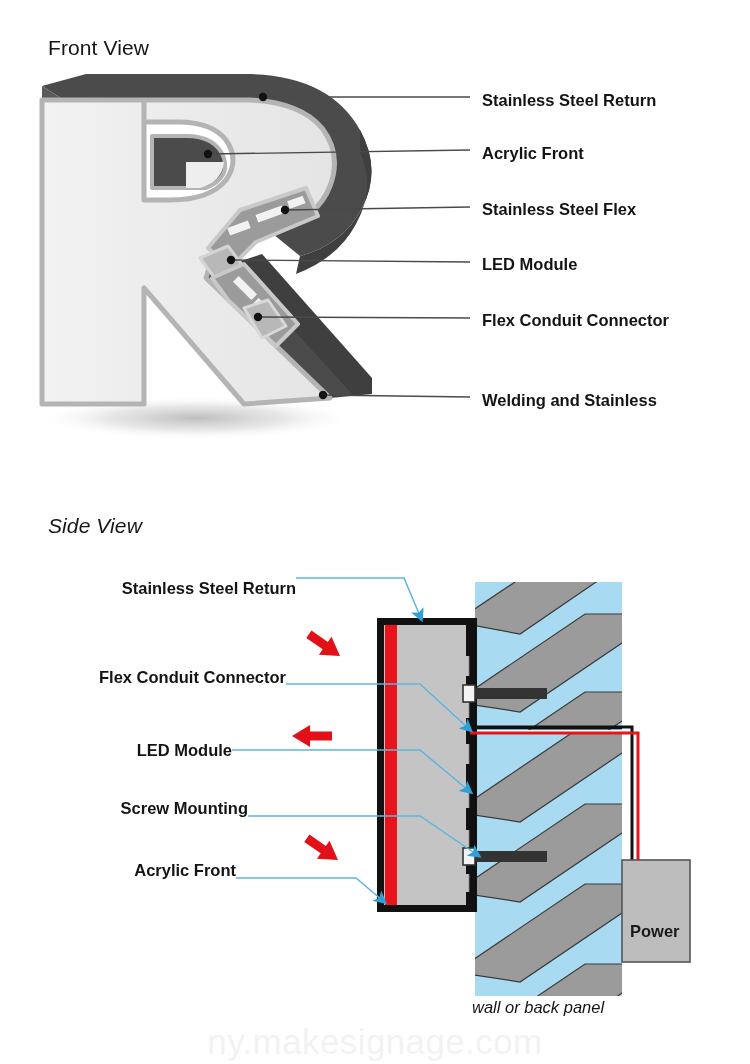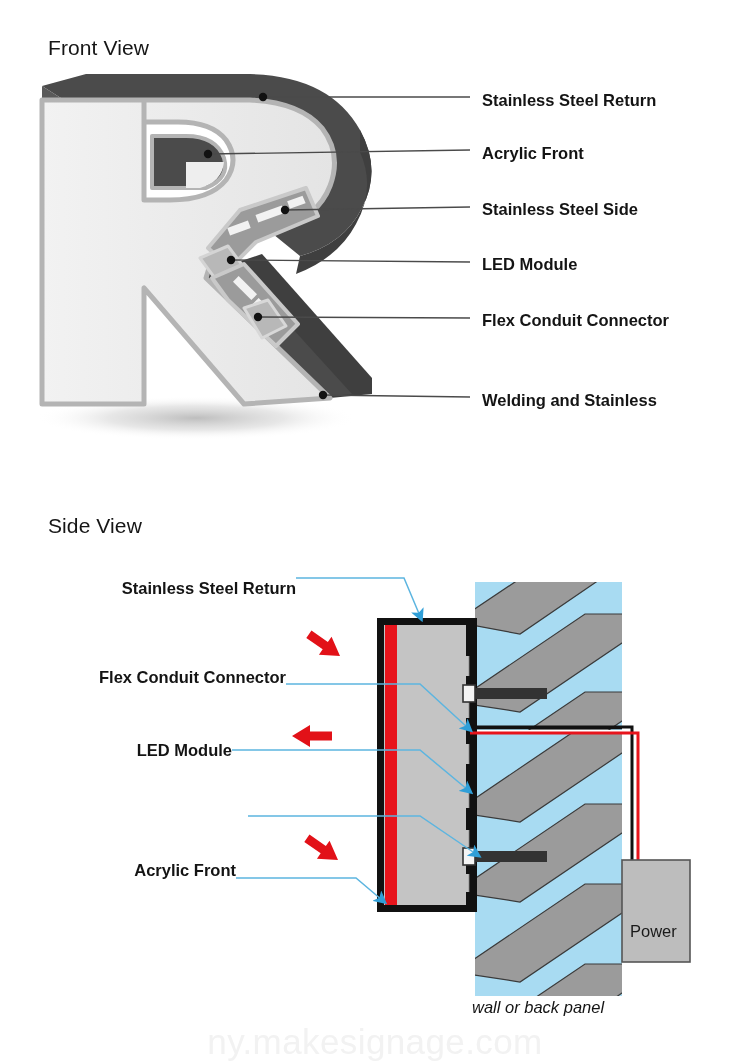--- a/index.html
+++ b/index.html
@@ -30,21 +30,21 @@
   }
   .view-title {
     position: absolute;
     font-size: 21px;
     font-weight: 400;
     letter-spacing: 0.1px;
     color: #161616;
     white-space: nowrap;
   }
   #front-view-title { left: 48px; top: 24px; }
-  #side-view-title  { left: 48px; top: 502px; }
+  #side-view-title  { left: 48px; top: 502px; font-style: italic; }
 
   .callout-label {
     position: absolute;
     font-size: 16.5px;
     font-weight: 700;
     color: #141414;
     white-space: nowrap;
     line-height: 1;
   }
   .front-label { left: 482px; }
@@ -59,20 +59,21 @@
     white-space: nowrap;
     font-style: italic;
   }
   .power-caption {
     position: absolute;
     left: 630px;
     top: 910px;
     font-size: 16.5px;
     color: #1a1a1a;
     white-space: nowrap;
+    font-weight: bold;
   }
   #watermark {
     position: absolute;
     left: 0;
     top: 1010px;
     width: 750px;
     text-align: center;
     font-size: 35px;
     font-weight: 400;
     color: #f2f2f2;
@@ -159,21 +160,21 @@
       <circle cx="208" cy="142" r="4.2"></circle>
       <circle cx="285" cy="198" r="4.2"></circle>
       <circle cx="231" cy="248" r="4.2"></circle>
       <circle cx="258" cy="305" r="4.2"></circle>
       <circle cx="323" cy="383" r="4.2"></circle>
     </g>
   </svg>
 
   <div class="callout-label front-label" style="top:80px">Stainless Steel Return</div>
   <div class="callout-label front-label" style="top:133px">Acrylic Front</div>
-  <div class="callout-label front-label" style="top:189px">Stainless Steel Side</div>
+  <div class="callout-label front-label" style="top:189px">Stainless Steel Flex</div>
   <div class="callout-label front-label" style="top:244px">LED Module</div>
   <div class="callout-label front-label" style="top:300px">Flex Conduit Connector</div>
   <div class="callout-label front-label" style="top:380px">Welding and Stainless</div>
 
   <div class="view-title" id="side-view-title">Side View</div>
 
   <svg class="svg-layer" viewBox="0 0 750 1064">
     <defs>
       <clipPath id="wallClipUpper">
         <rect x="475" y="570" width="147" height="148"></rect>
@@ -262,20 +263,21 @@
       </g>
       <g transform="translate(338,848) rotate(-145)">
         <path d="M 0,0 L 18,-11 L 18,-4.5 L 38,-4.5 L 38,4.5 L 18,4.5 L 18,11 Z"></path>
       </g>
     </g>
   </svg>
 
   <div class="callout-label side-label" style="left:80px; top:568px; width:216px;">Stainless Steel Return</div>
   <div class="callout-label side-label" style="left:60px; top:657px; width:226px;">Flex Conduit Connector</div>
   <div class="callout-label side-label" style="left:32px; top:730px; width:200px;">LED Module</div>
+  <div class="callout-label side-label" style="left:48px; top:788px; width:200px;">Screw Mounting</div>
   <div class="callout-label side-label" style="left:36px; top:850px; width:200px;">Acrylic Front</div>
 
   <div class="wall-caption">wall or back panel</div>
 
   <div class="power-caption">Power</div>
 
   <div id="watermark">ny.makesignage.com</div>
 
 </div>
 

